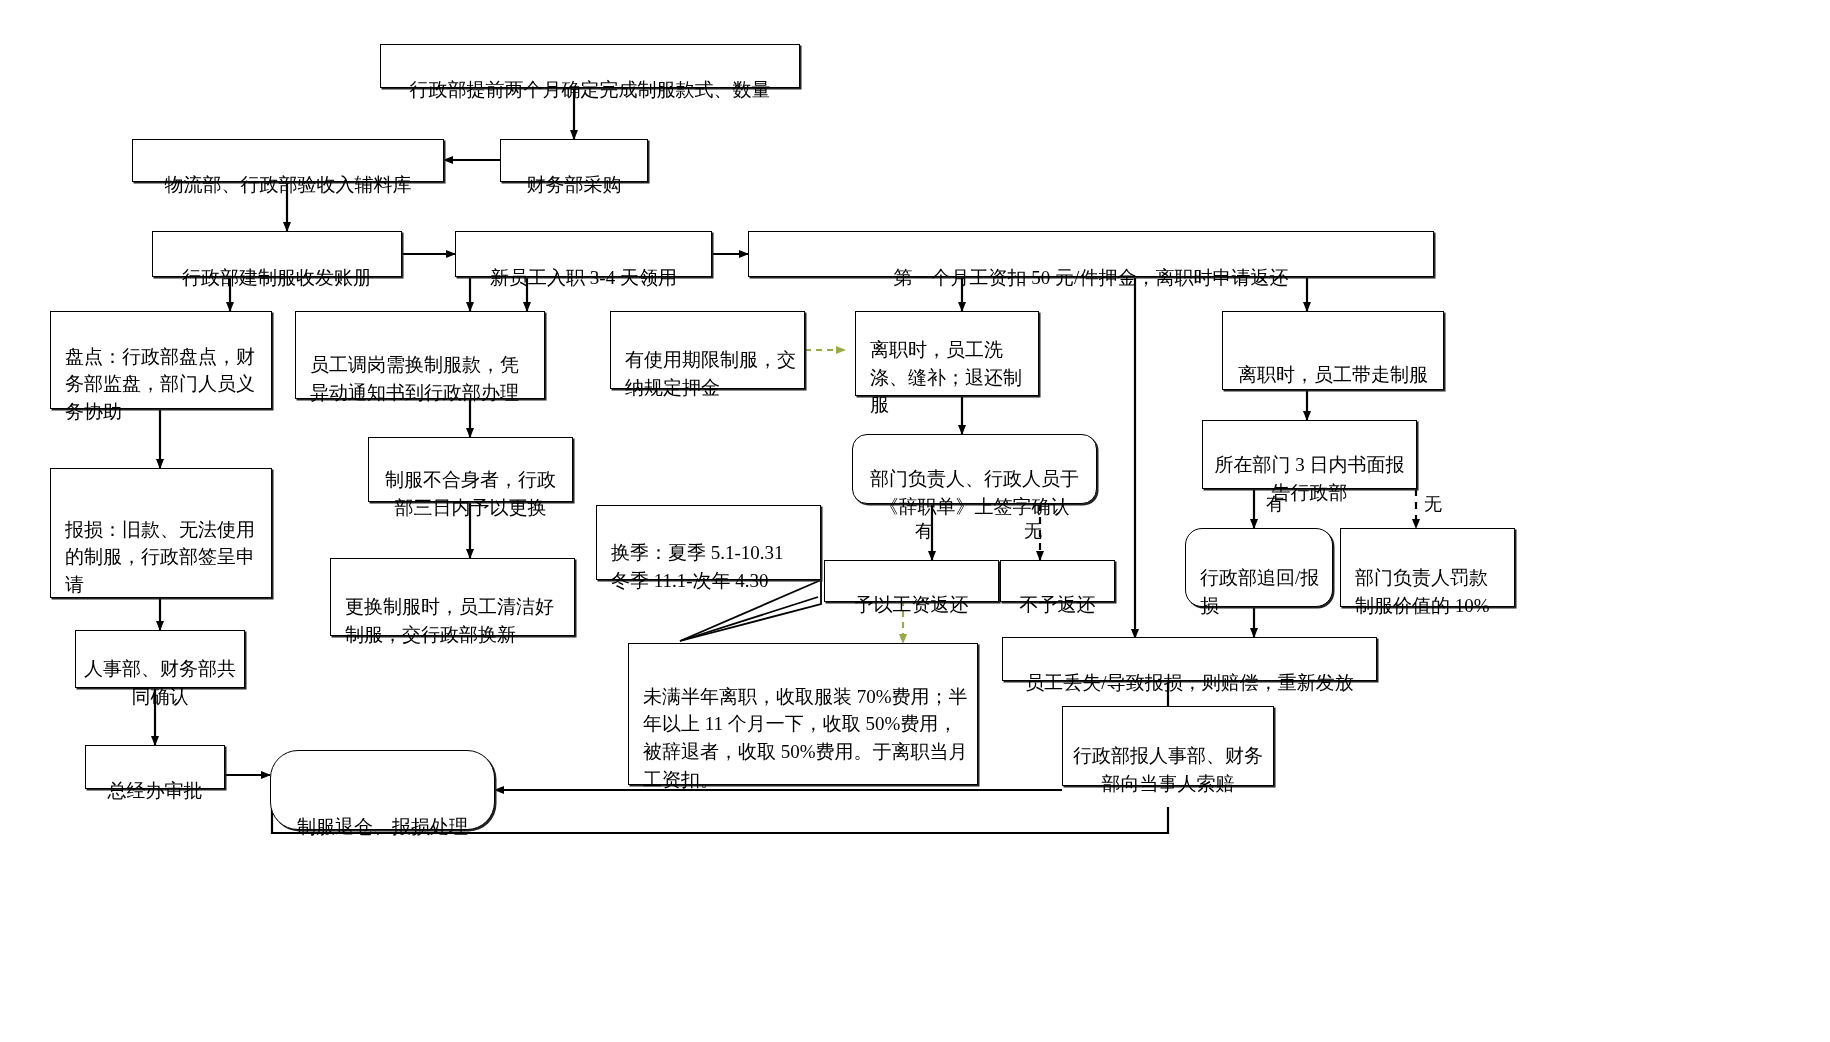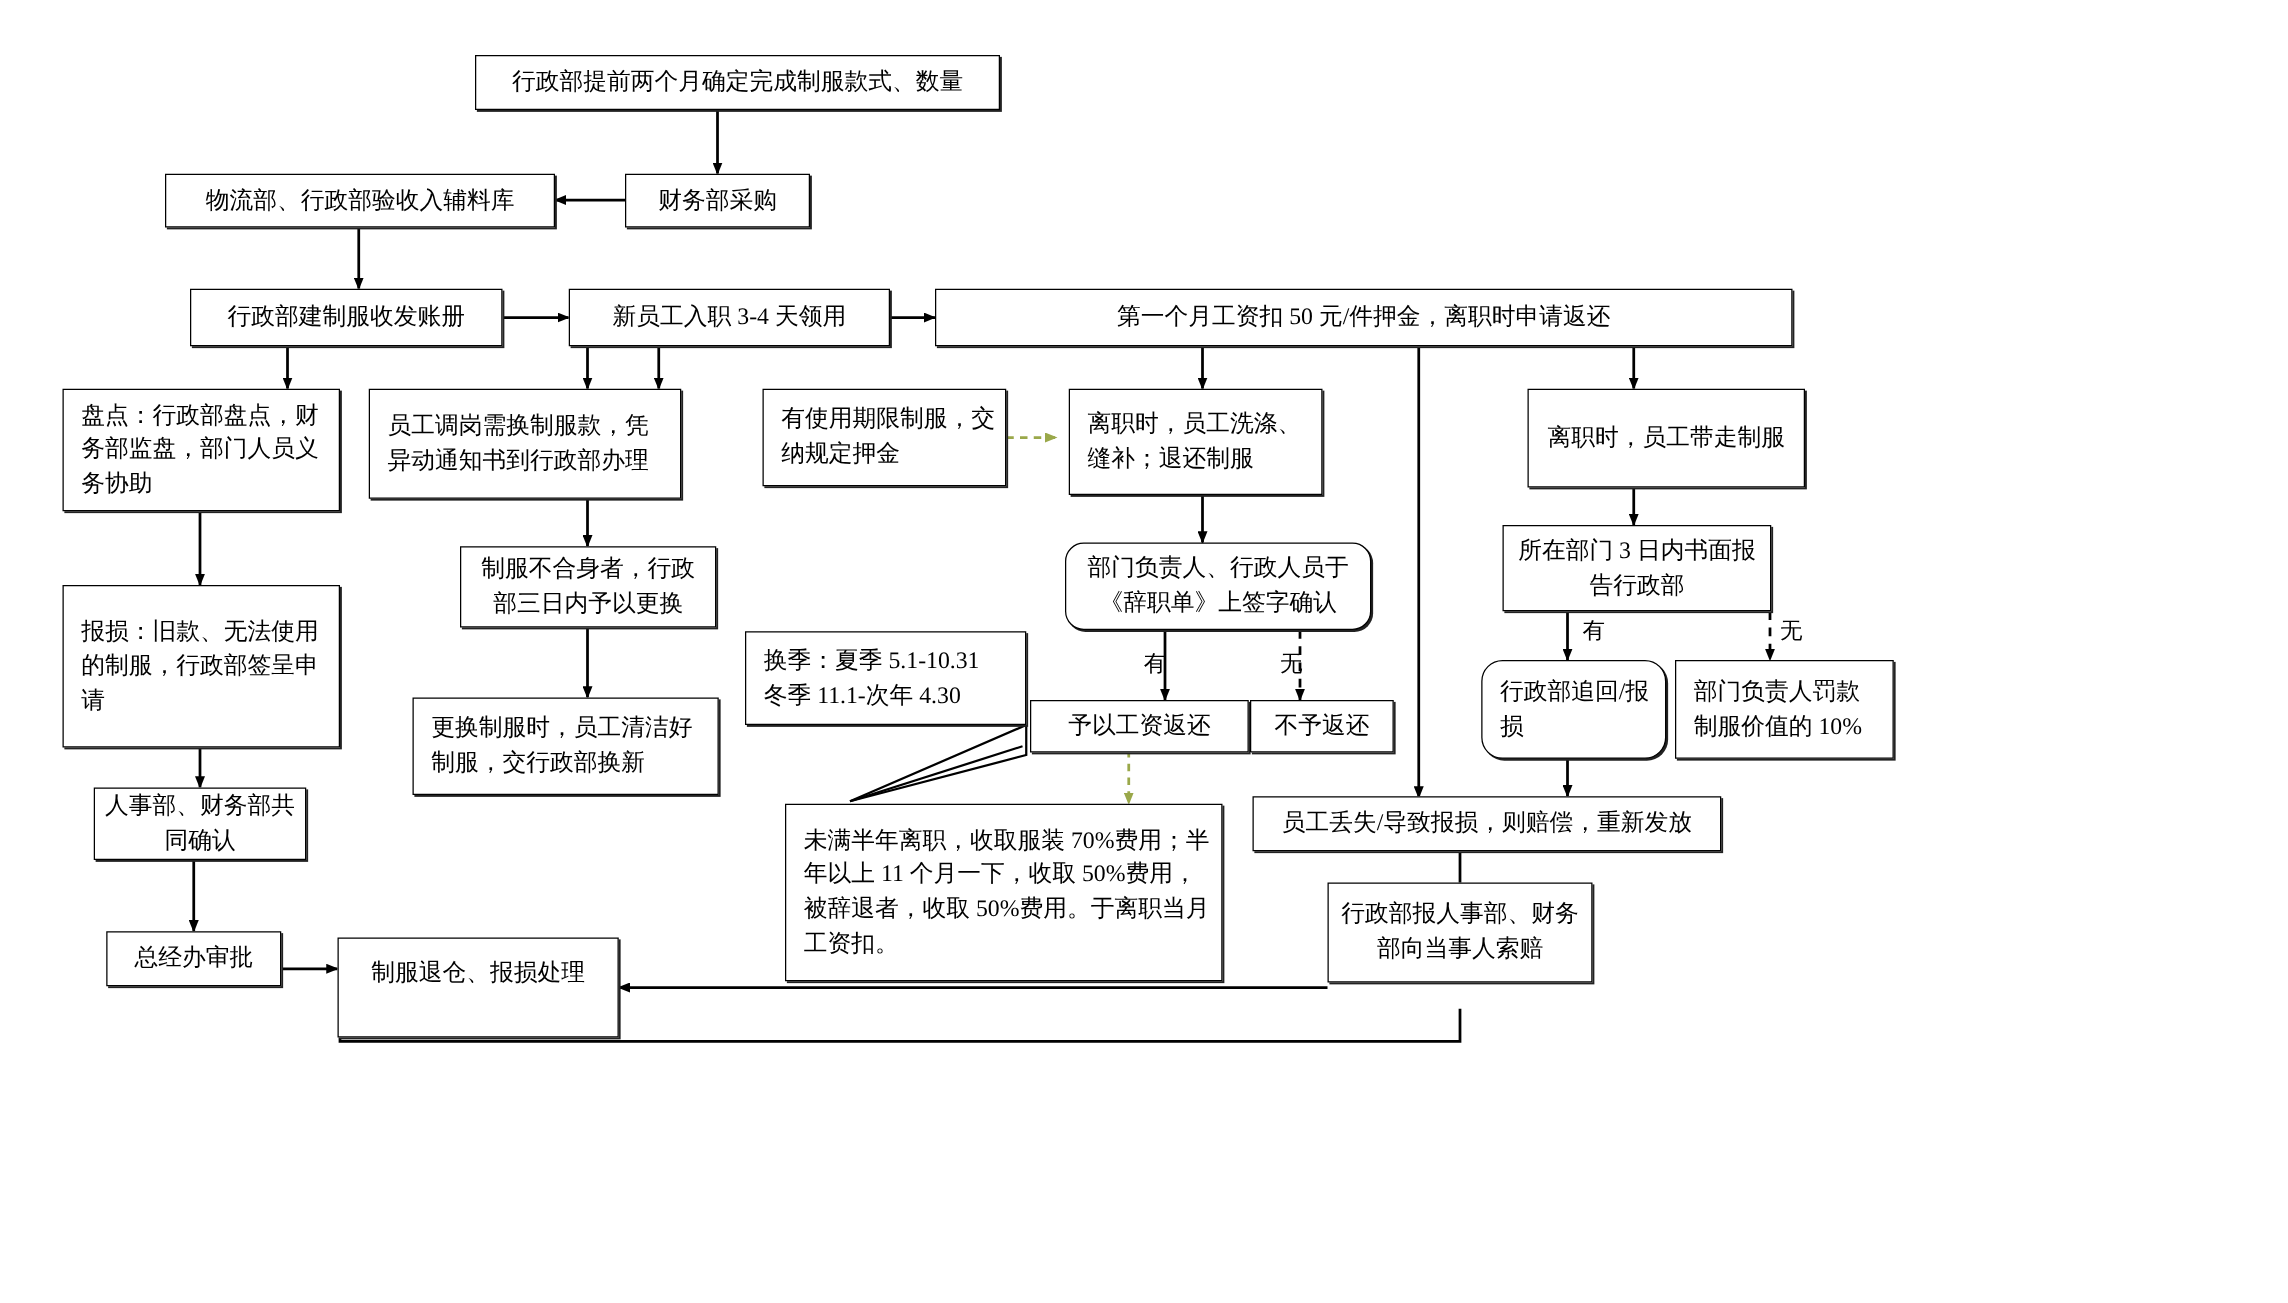--- a/index.html
+++ b/index.html
@@ -5,21 +5,21 @@
   html,body{margin:0;padding:0;background:#ffffff;}
   #stage{position:relative;width:1830px;height:1042px;background:#ffffff;
          font-family:"Liberation Serif","DejaVu Serif",serif;overflow:hidden;}
   .node{position:absolute;box-sizing:border-box;border:1px solid #000;background:#ffffff;
         display:flex;align-items:center;justify-content:center;text-align:center;
         font-size:19px;line-height:1.45;color:#000;padding:4px 8px;}
   .node.thick{border-width:1px;box-shadow:1.5px 1.5px 0 0 #222;}
   .node.left{justify-content:flex-start;text-align:left;padding-left:14px;}
   .lbl{position:absolute;font-size:18px;color:#000;white-space:nowrap;}
   svg.wires{position:absolute;left:0;top:0;width:1830px;height:1042px;pointer-events:none;}
-  .node span{display:block;width:100%;}
+  .node span{display:block;width:100%;margin-top:48px;}
 </style>
 </head>
 <body>
 
 <div id="stage">
 
   <svg class="wires" viewBox="0 0 1830 1042" xmlns="http://www.w3.org/2000/svg">
     <defs>
       <marker id="ah" markerWidth="10" markerHeight="8" refX="9" refY="4" orient="auto" markerUnits="userSpaceOnUse">
         <path d="M0,0 L10,4 L0,8 z" fill="#000"></path>
@@ -124,21 +124,21 @@
   </div>
 
   <div class="node thick left" style="left:295px;top:311px;width:250px;height:88px;">
     <span>员工调岗需换制服款，凭异动通知书到行政部办理</span>
   </div>
 
   <div class="node thick left" style="left:610px;top:311px;width:195px;height:78px;">
     <span>有使用期限制服，交纳规定押金</span>
   </div>
 
-  <div class="node thick left" style="left:855px;top:311px;width:203px;height:85px;justify-content:center;">
+  <div class="node thick left" style="left:855px;top:311px;width:184px;height:85px;justify-content:center;">
     <span>离职时，员工洗涤、缝补；退还制服</span>
   </div>
 
   <div class="node thick" style="left:1222px;top:311px;width:222px;height:79px;">
     <span>离职时，员工带走制服</span>
   </div>
 
   <div class="node thick left" style="left:50px;top:468px;width:222px;height:130px;">
     <span>报损：旧款、无法使用的制服，行政部签呈申请</span>
   </div>
@@ -189,21 +189,21 @@
   </div>
 
   <div class="node thick" style="left:1002px;top:637px;width:375px;height:44px;">
     <span>员工丢失/导致报损，则赔偿，重新发放</span>
   </div>
 
   <div class="node thick" style="left:85px;top:745px;width:140px;height:44px;">
     <span>总经办审批</span>
   </div>
 
-  <div class="node thick" style="left:270px;top:750px;width:225px;height:80px;">
+  <div class="node thick" style="left:270px;top:750px;width:225px;height:80px;border-radius:28px;">
     <span style="align-self:flex-start;padding-top:10px;">制服退仓、报损处理</span>
   </div>
 
   <div class="node thick" style="left:1062px;top:706px;width:212px;height:80px;">
     <span>行政部报人事部、财务部向当事人索赔</span>
   </div>
 
   <div class="lbl" style="left:915px;top:519px;">有</div>
   <div class="lbl" style="left:1024px;top:519px;">无</div>
   <div class="lbl" style="left:1266px;top:492px;">有</div>

